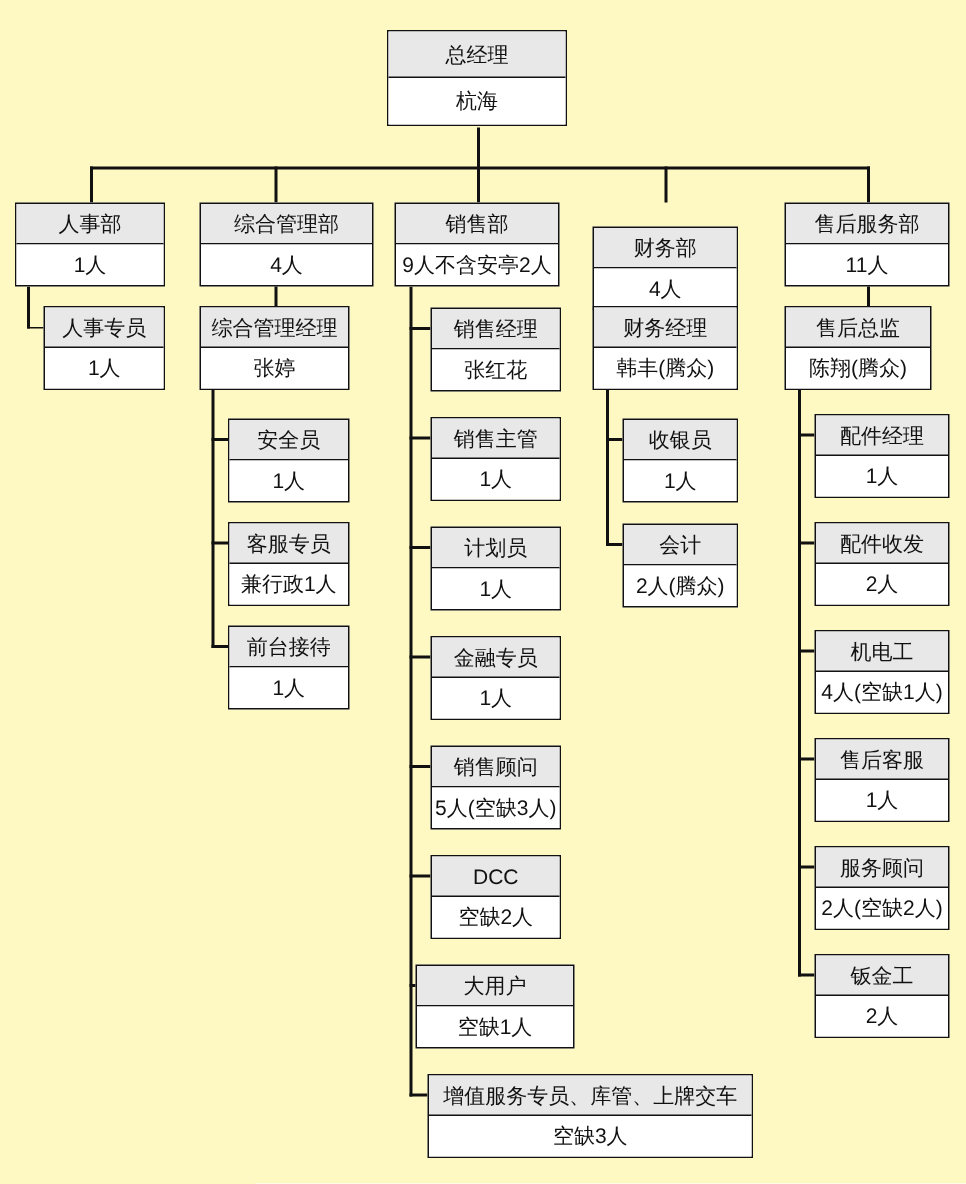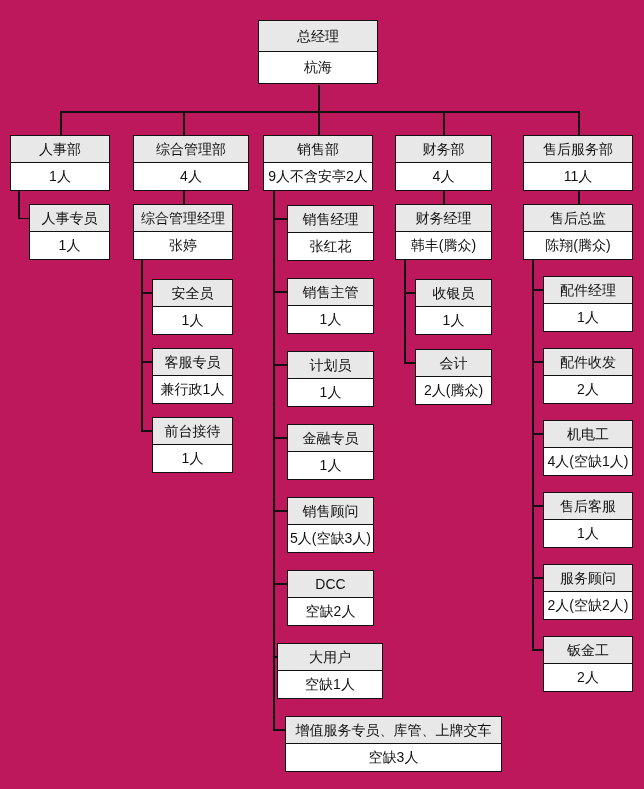--- a/index.html
+++ b/index.html
@@ -5,21 +5,21 @@
   html, body {
     margin: 0;
     padding: 0;
     background: #ffffff;
     font-family: "Liberation Sans", "DejaVu Sans", sans-serif;
   }
   .canvas {
     position: relative;
     width: 644px;
     height: 789px;
-    background: #be185d;
+    background: #fef9c3;
     overflow: hidden;
   }
   
   .ln {
     position: absolute;
     background: #111111;
   }
   
   .node {
     position: absolute;
@@ -103,21 +103,21 @@
     <div class="vl">1人</div>
   </div>
   <div class="node" style="left:133px;top:135px;width:116px">
     <div class="hd">综合管理部</div>
     <div class="vl">4人</div>
   </div>
   <div class="node" style="left:263px;top:135px;width:110px">
     <div class="hd">销售部</div>
     <div class="vl">9人不含安亭2人</div>
   </div>
-  <div class="node" style="left:395px;top:135px;width:97px">
+  <div class="node" style="left:395px;top:151px;width:97px">
     <div class="hd">财务部</div>
     <div class="vl">4人</div>
   </div>
   <div class="node" style="left:523px;top:135px;width:110px">
     <div class="hd">售后服务部</div>
     <div class="vl">11人</div>
   </div>
 
   <div class="node" style="left:29px;top:204px;width:81px">
     <div class="hd">人事专员</div>
@@ -180,21 +180,21 @@
   </div>
   <div class="node" style="left:415px;top:279px;width:77px">
     <div class="hd">收银员</div>
     <div class="vl">1人</div>
   </div>
   <div class="node" style="left:415px;top:349px;width:77px">
     <div class="hd">会计</div>
     <div class="vl">2人(腾众)</div>
   </div>
 
-  <div class="node" style="left:523px;top:204px;width:110px">
+  <div class="node" style="left:523px;top:204px;width:98px">
     <div class="hd">售后总监</div>
     <div class="vl">陈翔(腾众)</div>
   </div>
   <div class="node" style="left:543px;top:276px;width:90px">
     <div class="hd">配件经理</div>
     <div class="vl">1人</div>
   </div>
   <div class="node" style="left:543px;top:348px;width:90px">
     <div class="hd">配件收发</div>
     <div class="vl">2人</div>

